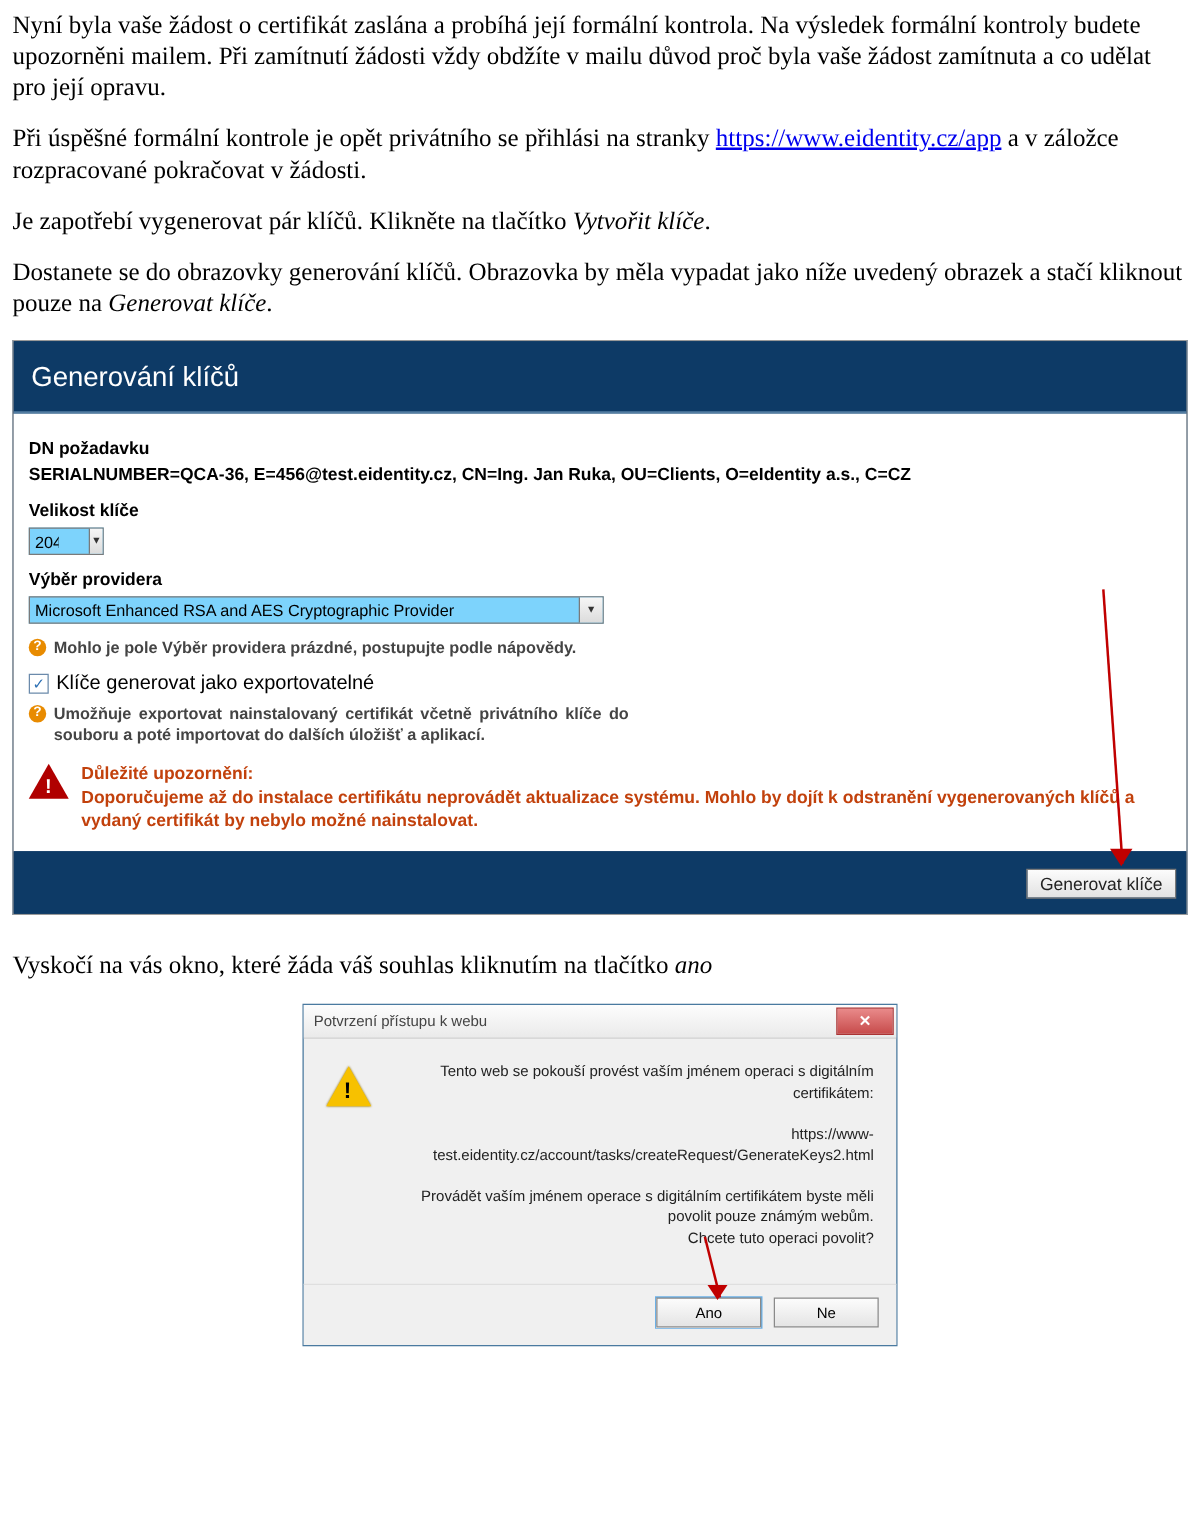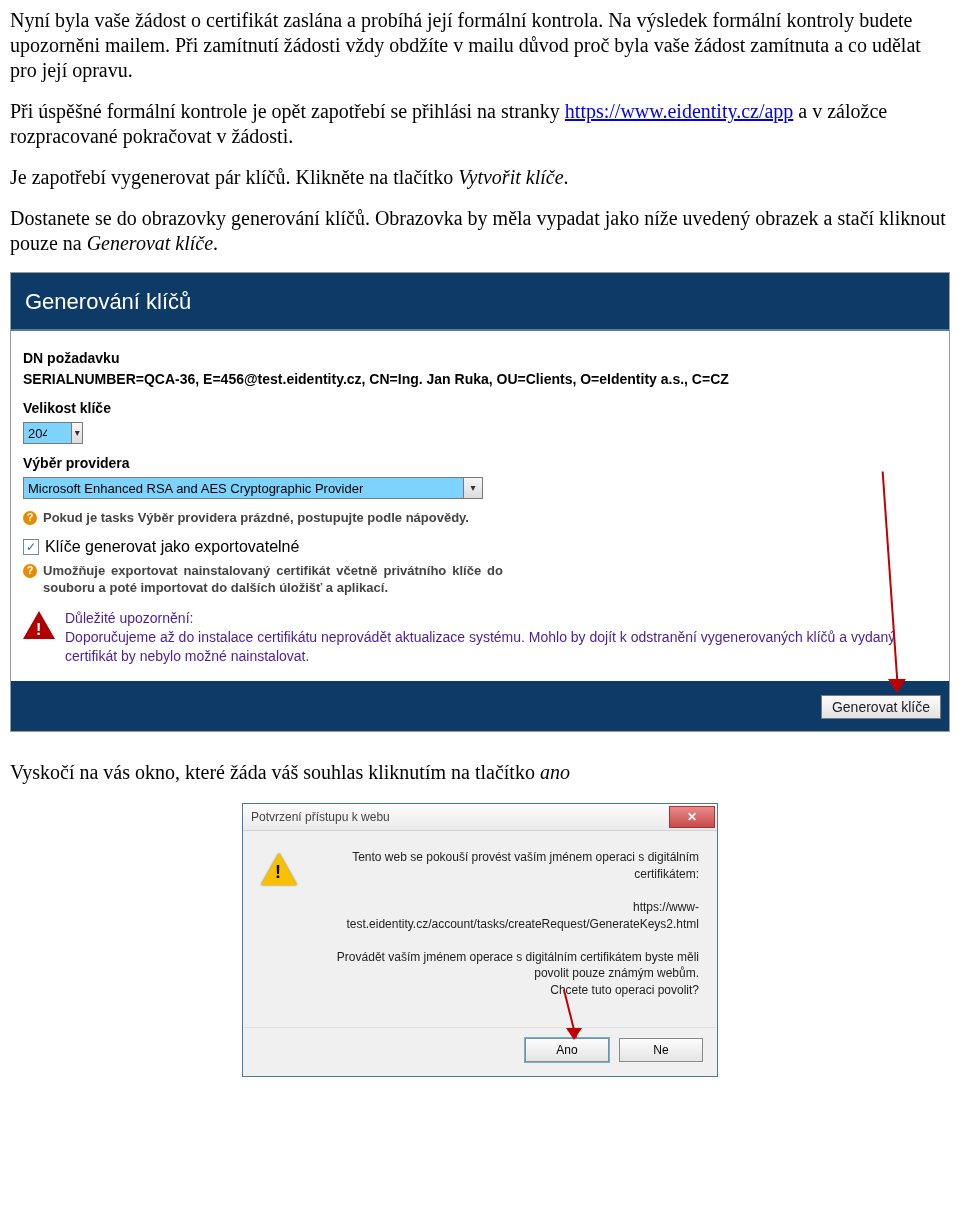--- a/index.html
+++ b/index.html
@@ -90,21 +90,21 @@
     border-right: 16px solid transparent;
     border-bottom: 28px solid #b00000;
     position: relative;
     margin-top: 2px;
   }
   .tri::after {
     content: "!";
     position: absolute; top: 8px; left: -3px;
     color: #fff; font-weight: bold; font-size: 16px;
   }
-  .warn-text { font-size: 14px; font-weight: normal; color: #4c1d95; }
+  .warn-text { font-size: 14px; font-weight: bold; color: #c2410c; }
   .keygen-footer {
     background: #0d3a66;
     padding: 14px 8px 12px 8px;
     display: flex; justify-content: flex-end;
     position: relative;
   }
   .gen-btn {
     background: linear-gradient(#fcfcfc,#e2e2e2);
     border: 1px solid #7a7a7a;
     padding: 3px 10px;
@@ -214,21 +214,21 @@
     border-right: 8px solid transparent;
     border-top: 12px solid #c00000;
   }
 </style>
 </head>
 <body>
 
 <p class="body-text">Nyní byla vaše žádost o certifikát zaslána a probíhá její formální kontrola. Na výsledek formální kontroly budete upozorněni mailem. Při zamítnutí žádosti vždy obdžíte v mailu důvod proč byla vaše žádost zamítnuta a co udělat pro její opravu.</p>
 
 <p class="body-text">
-  <span>Při úspěšné formální kontrole je opět zapotřebí se přihlási na stranky  </span><a class="link" href="#">https://www.eidentity.cz/app</a><span> a v záložce rozpracované pokračovat v žádosti.</span>
+  <span>Při úspěšné formální kontrole je opět privátního se přihlási na stranky  </span><a class="link" href="#">https://www.eidentity.cz/app</a><span> a v záložce rozpracované pokračovat v žádosti.</span>
 </p>
 
 <p class="body-text">
   <span>Je zapotřebí vygenerovat pár klíčů. Klikněte na tlačítko </span><i>Vytvořit klíče</i><span>.</span>
 </p>
 
 <p class="body-text">
   <span>Dostanete se do obrazovky generování klíčů. Obrazovka by měla vypadat jako níže uvedený obrazek a stačí kliknout pouze na </span><i>Generovat klíče</i><span>.</span>
 </p>
 
@@ -248,21 +248,21 @@
 
     <div class="lbl">Výběr providera</div>
     <div class="field-row">
       <div class="select-box wide">
         <div class="val">Microsoft Enhanced RSA and AES Cryptographic Provider</div>
         <div class="select-arrow">▾</div>
       </div>
     </div>
     <div class="hint-row">
       <span class="hint-icon">?</span>
-      <span class="hint-text">Pokud je tasks Výběr providera prázdné, postupujte podle nápovědy.</span>
+      <span class="hint-text">Mohlo je pole Výběr providera prázdné, postupujte podle nápovědy.</span>
     </div>
 
     <div class="chk-row">
       <span class="chk">✓</span>
       <span class="chk-label">Klíče generovat jako exportovatelné</span>
     </div>
     <div class="hint-row">
       <span class="hint-icon">?</span>
       <span class="hint-text">Umožňuje exportovat nainstalovaný certifikát včetně privátního klíče do souboru a poté importovat do dalších úložišť a aplikací.</span>
     </div>

